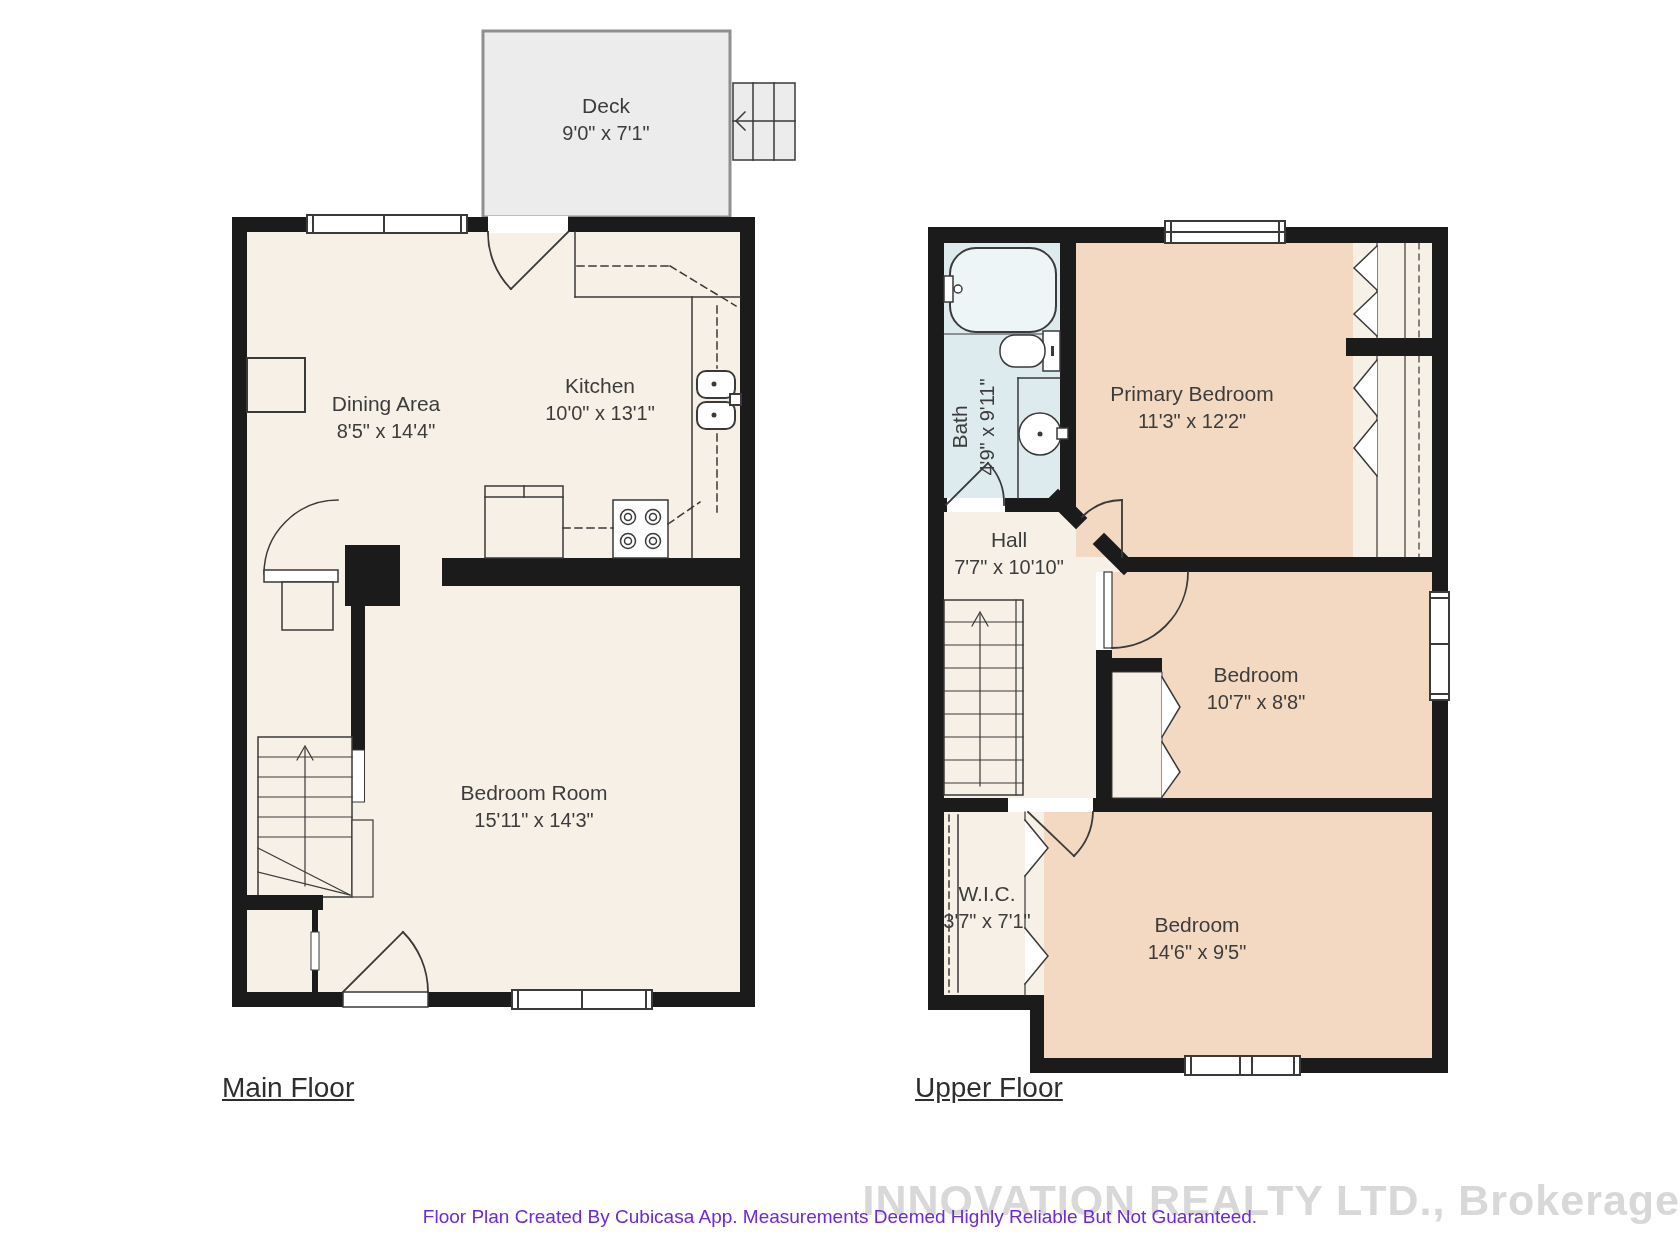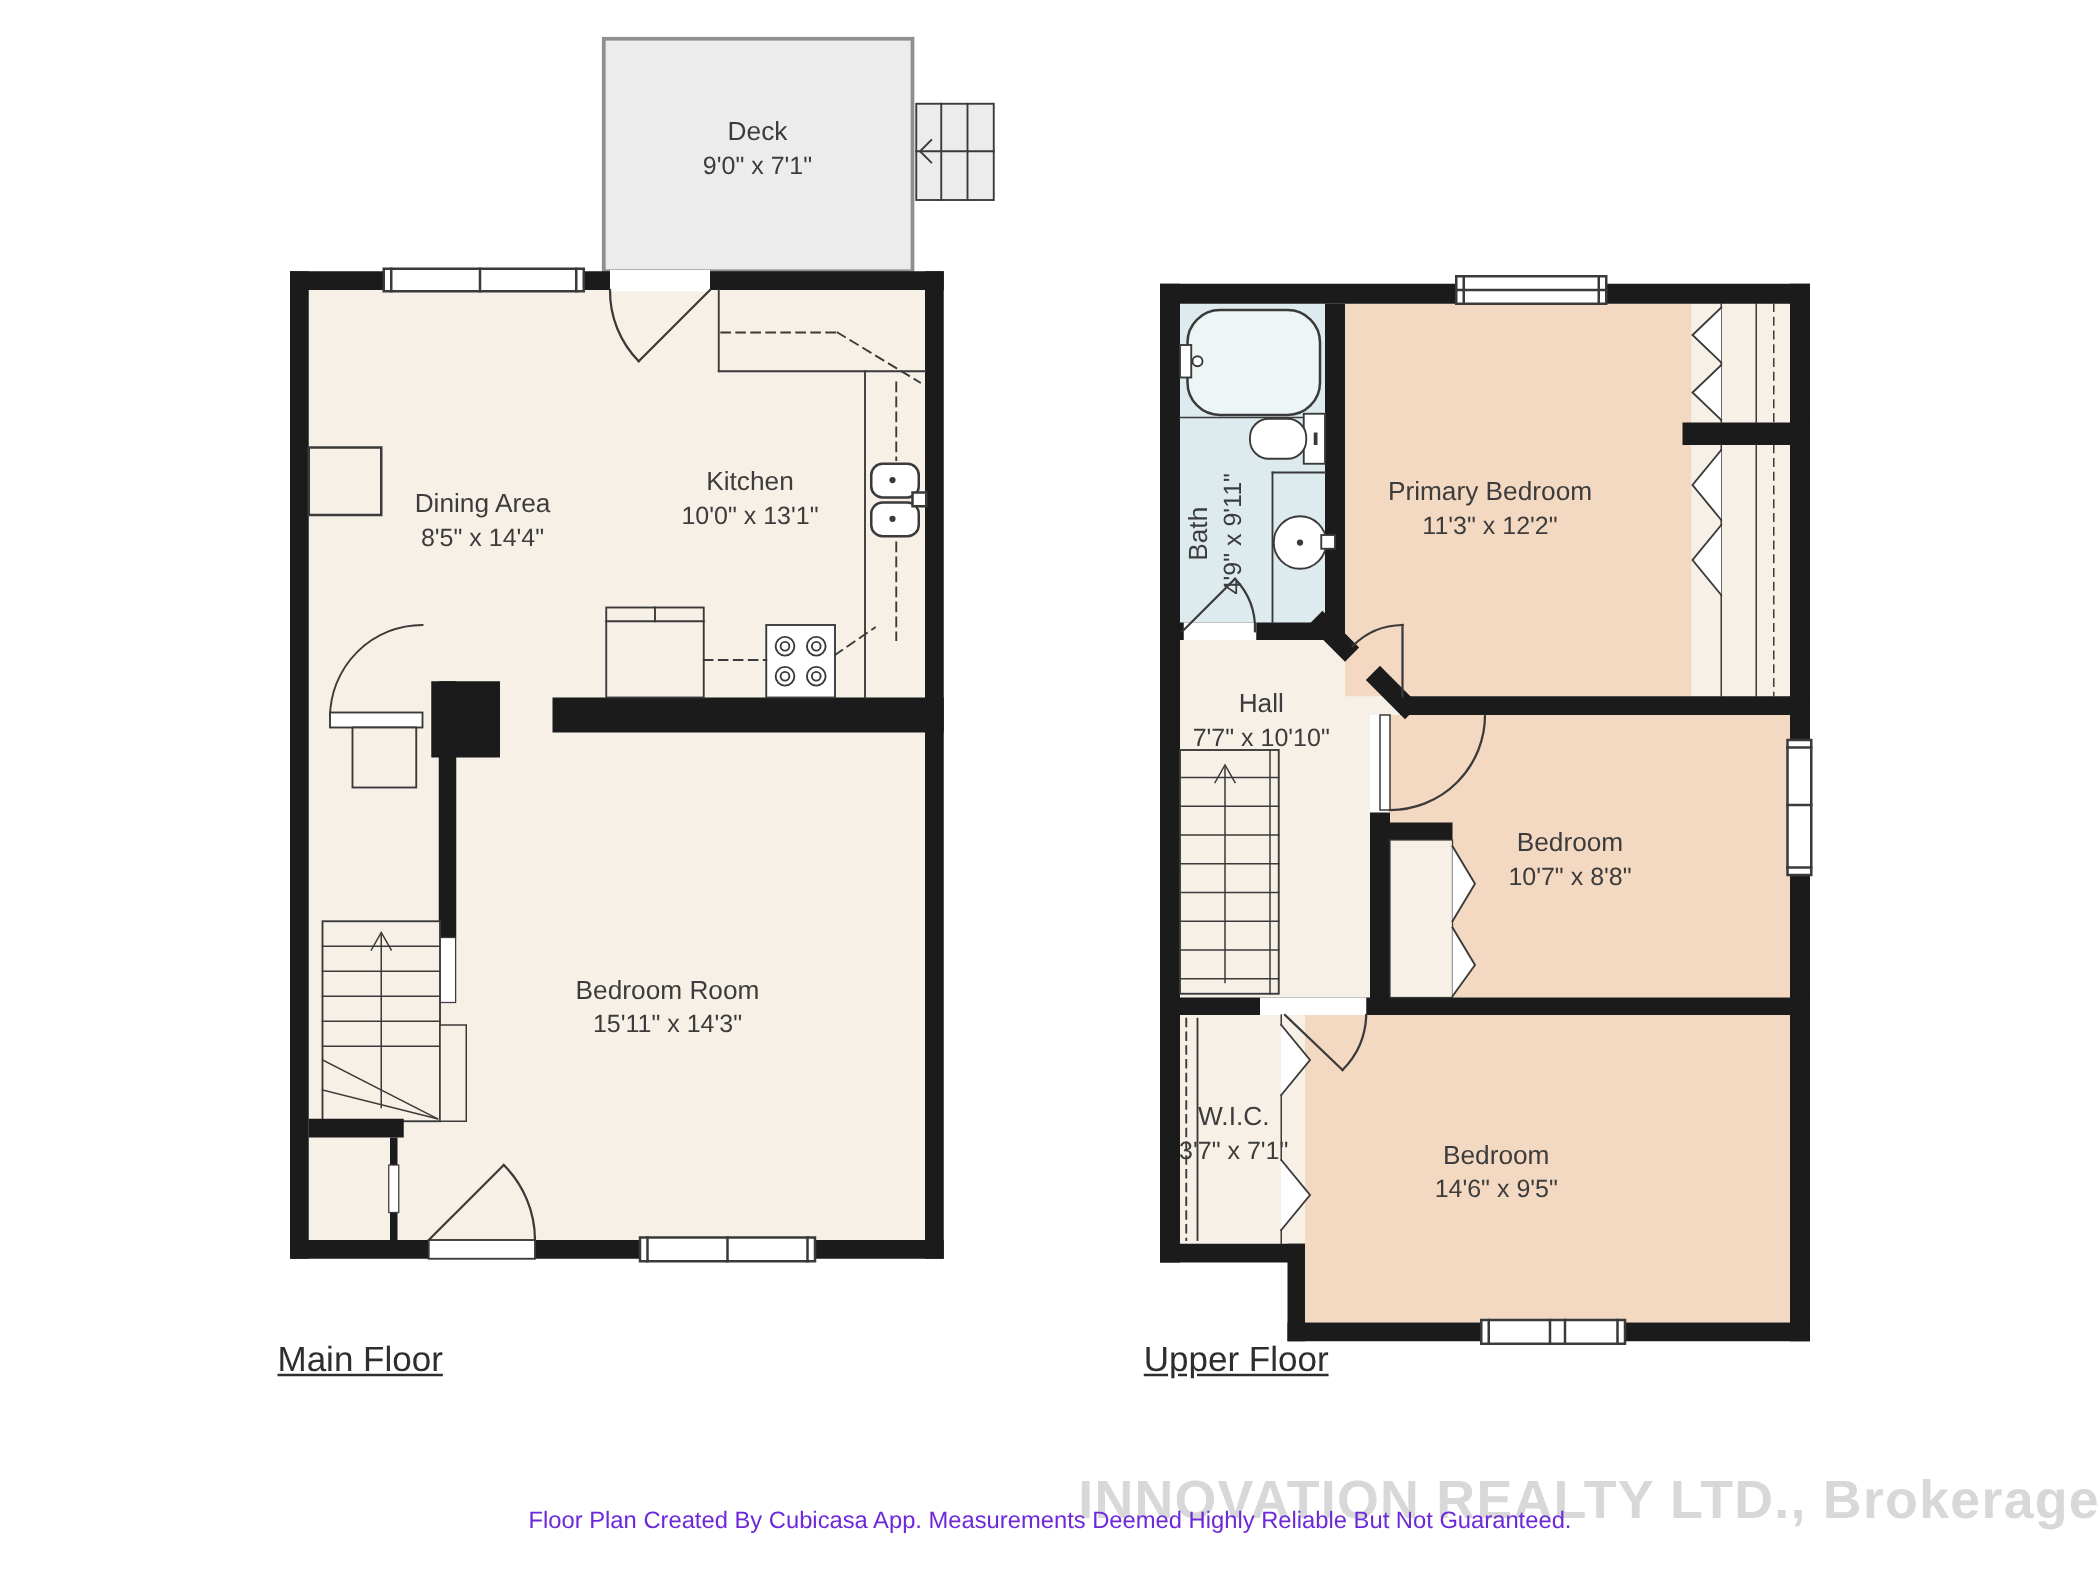--- a/index.html
+++ b/index.html
@@ -309,21 +309,21 @@
   </div>
 
   <div class="room-label rotated" style="left:973px;top:427px;">
     <div>Bath</div>
     <div class="dims">4'9" x 9'11"</div>
   </div>
   <div class="room-label" style="left:1192px;top:407px;">
     <div>Primary Bedroom</div>
     <div class="dims">11'3" x 12'2"</div>
   </div>
-  <div class="room-label" style="left:1009px;top:553px;margin-top:24px;">
+  <div class="room-label" style="left:1009px;top:553px;">
     <div>Hall</div>
     <div class="dims">7'7" x 10'10"</div>
   </div>
   <div class="room-label" style="left:1256px;top:688px;">
     <div>Bedroom</div>
     <div class="dims">10'7" x 8'8"</div>
   </div>
   <div class="room-label" style="left:987px;top:907px;">
     <div>W.I.C.</div>
     <div class="dims">3'7" x 7'1"</div>

